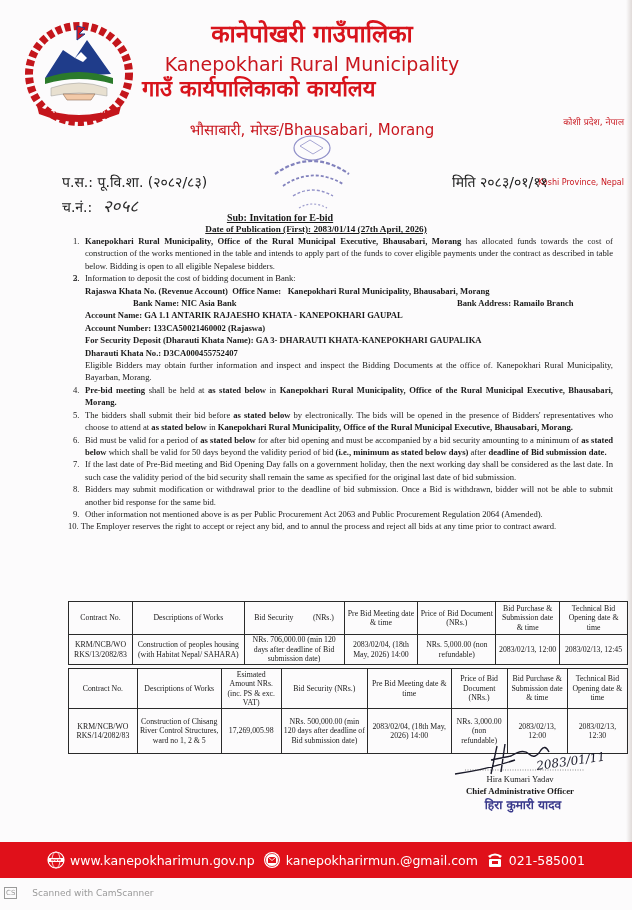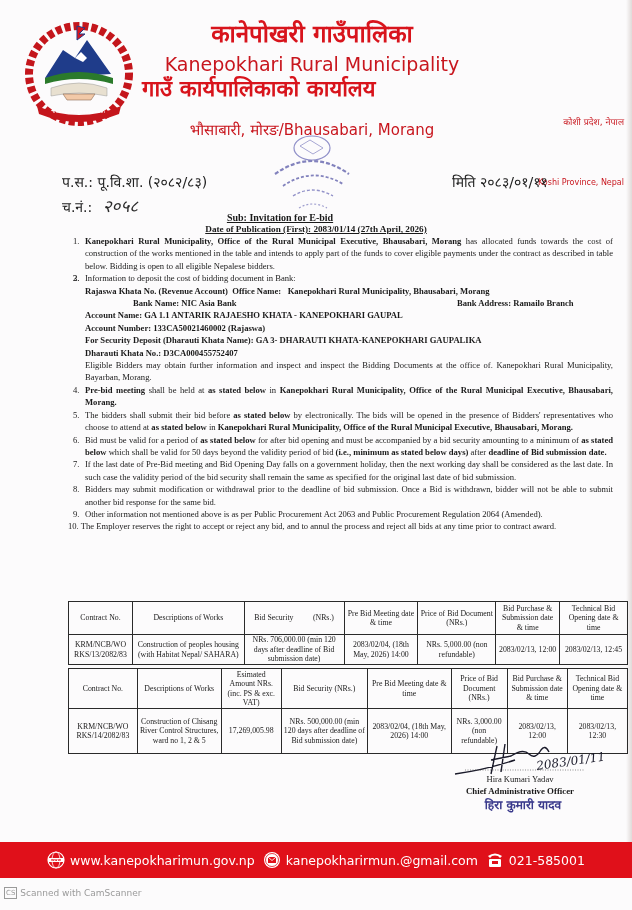--- a/index.html
+++ b/index.html
@@ -57,21 +57,21 @@
   .sig-scrawl { position: absolute; left: 445px; top: 740px; width: 170px; height: 38px; }
   .sig-name { position: absolute; left: 440px; top: 774px; width: 160px; text-align: center; font-size: 8.6px; }
   .sig-title { position: absolute; left: 440px; top: 786px; width: 160px; text-align: center; font-size: 8.8px; font-weight: bold; }
   .sig-np1 { position: absolute; left: 448px; top: 796px; width: 150px; text-align: center; font-family: "DejaVu Sans", sans-serif; font-size: 12px; color: #3a3a8c; font-weight: bold; }
   .sig-np2 { position: absolute; left: 448px; top: 813px; width: 150px; text-align: center; font-family: "DejaVu Sans", sans-serif; font-size: 11px; color: #3a3a8c; font-weight: bold; margin-top: 41px; }
 
   
   .footer { position: absolute; left: 0; top: 842px; width: 632px; height: 36px; background: #e0101a; display: flex; align-items: center; justify-content: center; color: #fff; font-family: "DejaVu Sans", sans-serif; font-size: 12.5px; }
   .footer .fi { display: flex; align-items: center; margin: 0 4px; }
   .footer .ico { display: inline-block; width: 18px; height: 18px; margin-right: 5px; }
-  .scanned { position: absolute; left: 4px; top: 887px; font-family: "DejaVu Sans", sans-serif; font-size: 9px; color: #9a9a9a; display: flex; align-items: center; }
+  .scanned { position: absolute; left: 4px; top: 887px; font-family: "DejaVu Sans", sans-serif; font-size: 9px; color: #9a9a9a; display: flex; align-items: center; gap: 12px; }
   .scanned .cs { border: 1px solid #9a9a9a; font-size: 7px; padding: 0 1px; margin-right: 3px; line-height: 10px; }
 </style>
 </head>
 <body>
 
 <div class="page">
   <div class="edge-shadow"></div>
 
   <svg class="logo" viewBox="0 0 112 112">
     <ellipse cx="56" cy="56" rx="50" ry="48" fill="none" stroke="#c4161c" stroke-width="8" stroke-dasharray="6 3"></ellipse>

